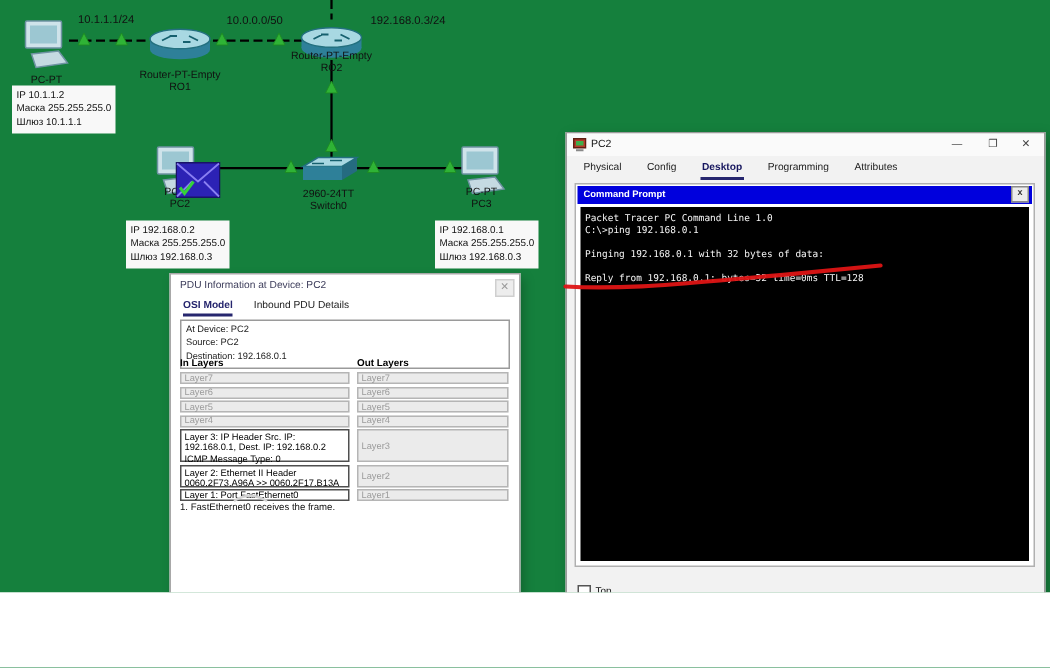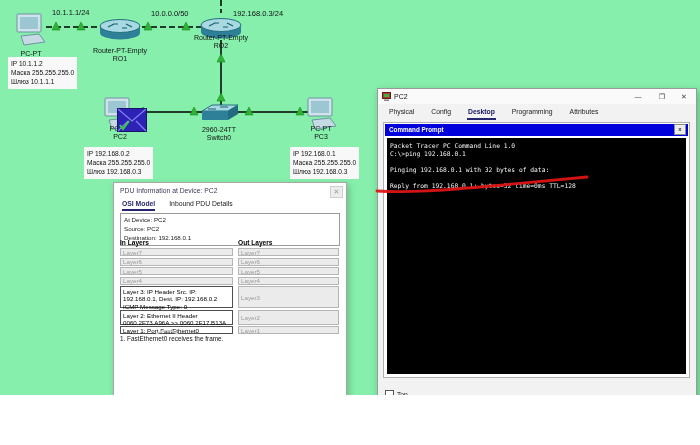--- a/index.html
+++ b/index.html
@@ -1,16 +1,16 @@
 <!DOCTYPE html>
 <html><head>
 <meta charset="utf-8">
 <style>
   html,body{margin:0;padding:0;background:#fff;}
-  .canvas{position:relative;width:700px;height:395px;background:#86efac;overflow:hidden;
+  .canvas{position:relative;width:700px;height:395px;background:#15803d;overflow:hidden;
           font-family:"Liberation Sans",sans-serif;color:#000;}
   
   .topo-svg{position:absolute;left:0;top:0;z-index:1;}
   .device{position:absolute;z-index:2;}
   .dev-label{position:absolute;z-index:2;text-align:center;font-size:7px;line-height:1.15;color:#111;}
   .link-label{position:absolute;z-index:2;font-size:7.5px;color:#111;}
   .note{position:absolute;z-index:2;background:#f8f8f8;padding:2px 3px;font-size:6.6px;line-height:1.4;color:#111;}
   .envelope{position:absolute;z-index:3;}
   
   .pdu-win{position:absolute;left:113px;top:182px;width:232px;height:251px;background:#fff;
@@ -159,21 +159,21 @@
       <polygon points="7,24 25,22 31,30 10,33" fill="#c5dae2" stroke="#6f93a3"></polygon>
     </svg>
   </div>
   <div class="dev-label" style="left:291px;top:125px;width:60px;">
     <div>PC-PT</div>
     <div>PC3</div>
   </div>
 
   <span class="link-label" style="left:52px;top:8px;">10.1.1.1/24</span>
   <span class="link-label" style="left:151px;top:9px;">10.0.0.0/50</span>
-  <span class="link-label" style="left:233px;top:9px;">192.168.0.3/24</span>
+  <span class="link-label" style="left:247px;top:9px;">192.168.0.3/24</span>
 
   <div class="note" style="left:8px;top:57px;">
     <div>IP 10.1.1.2</div>
     <div>Маска 255.255.255.0</div>
     <div>Шлюз 10.1.1.1</div>
   </div>
   <div class="note" style="left:84px;top:147px;">
     <div>IP 192.168.0.2</div>
     <div>Маска 255.255.255.0</div>
     <div>Шлюз 192.168.0.3</div>

